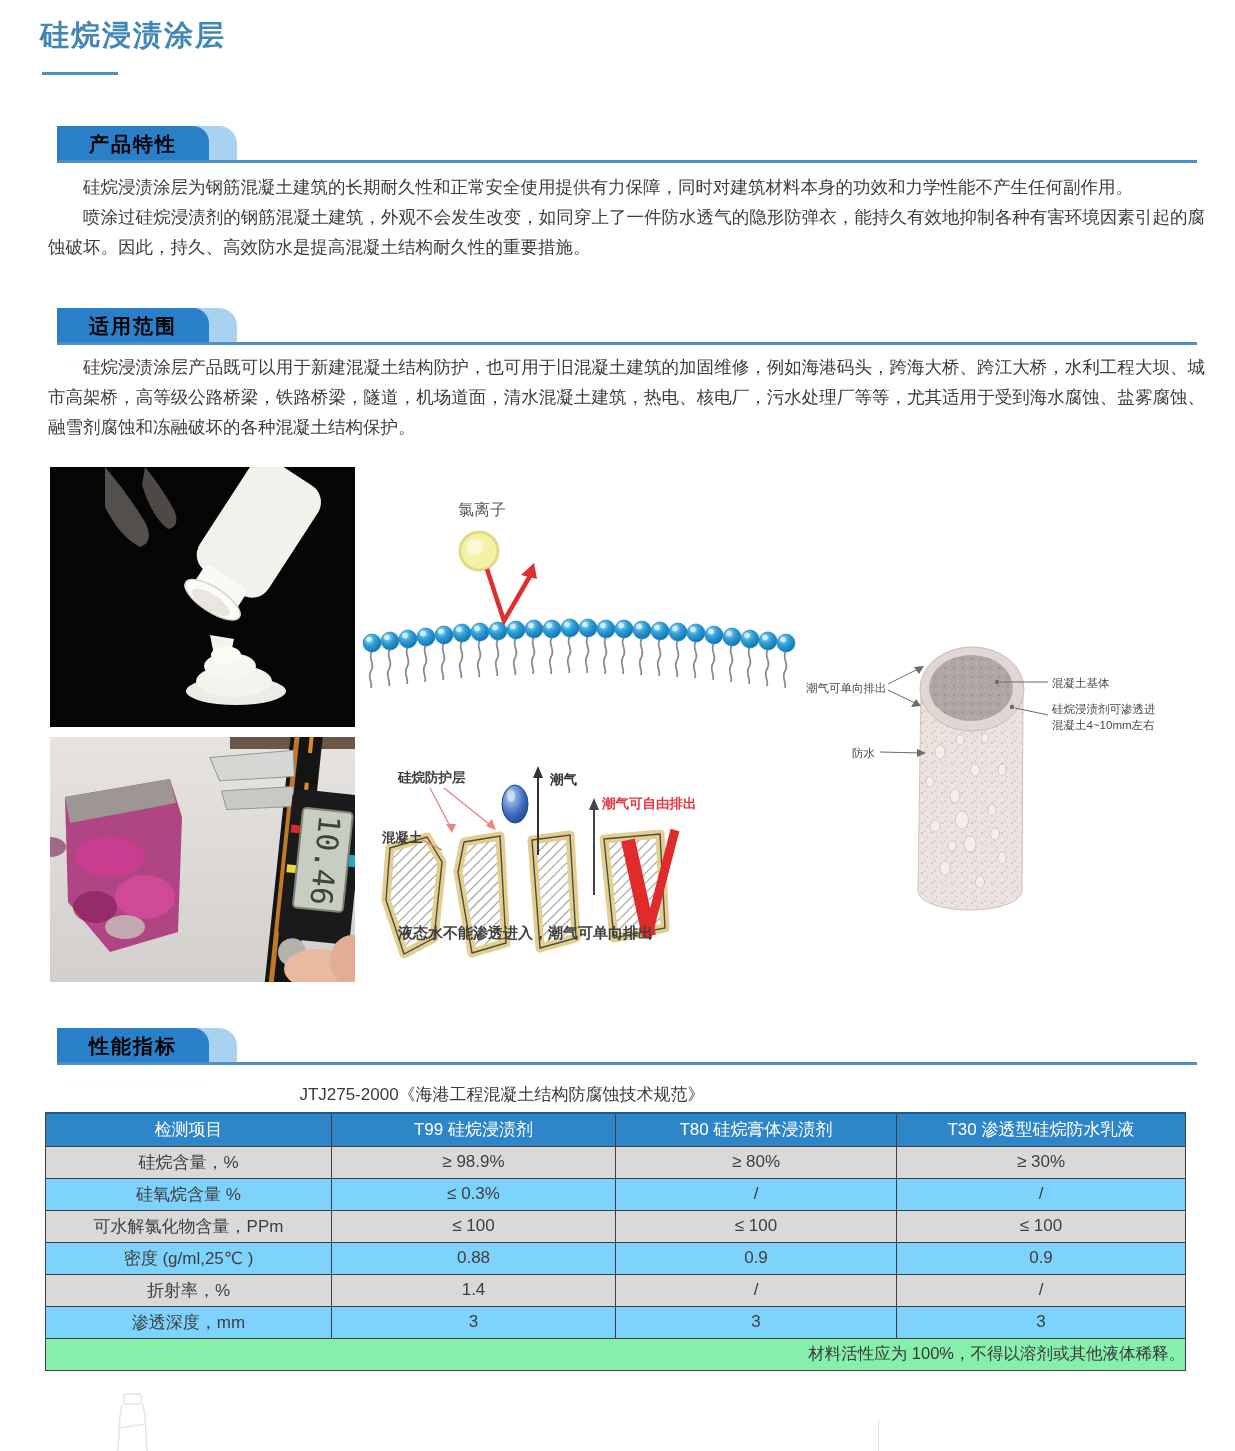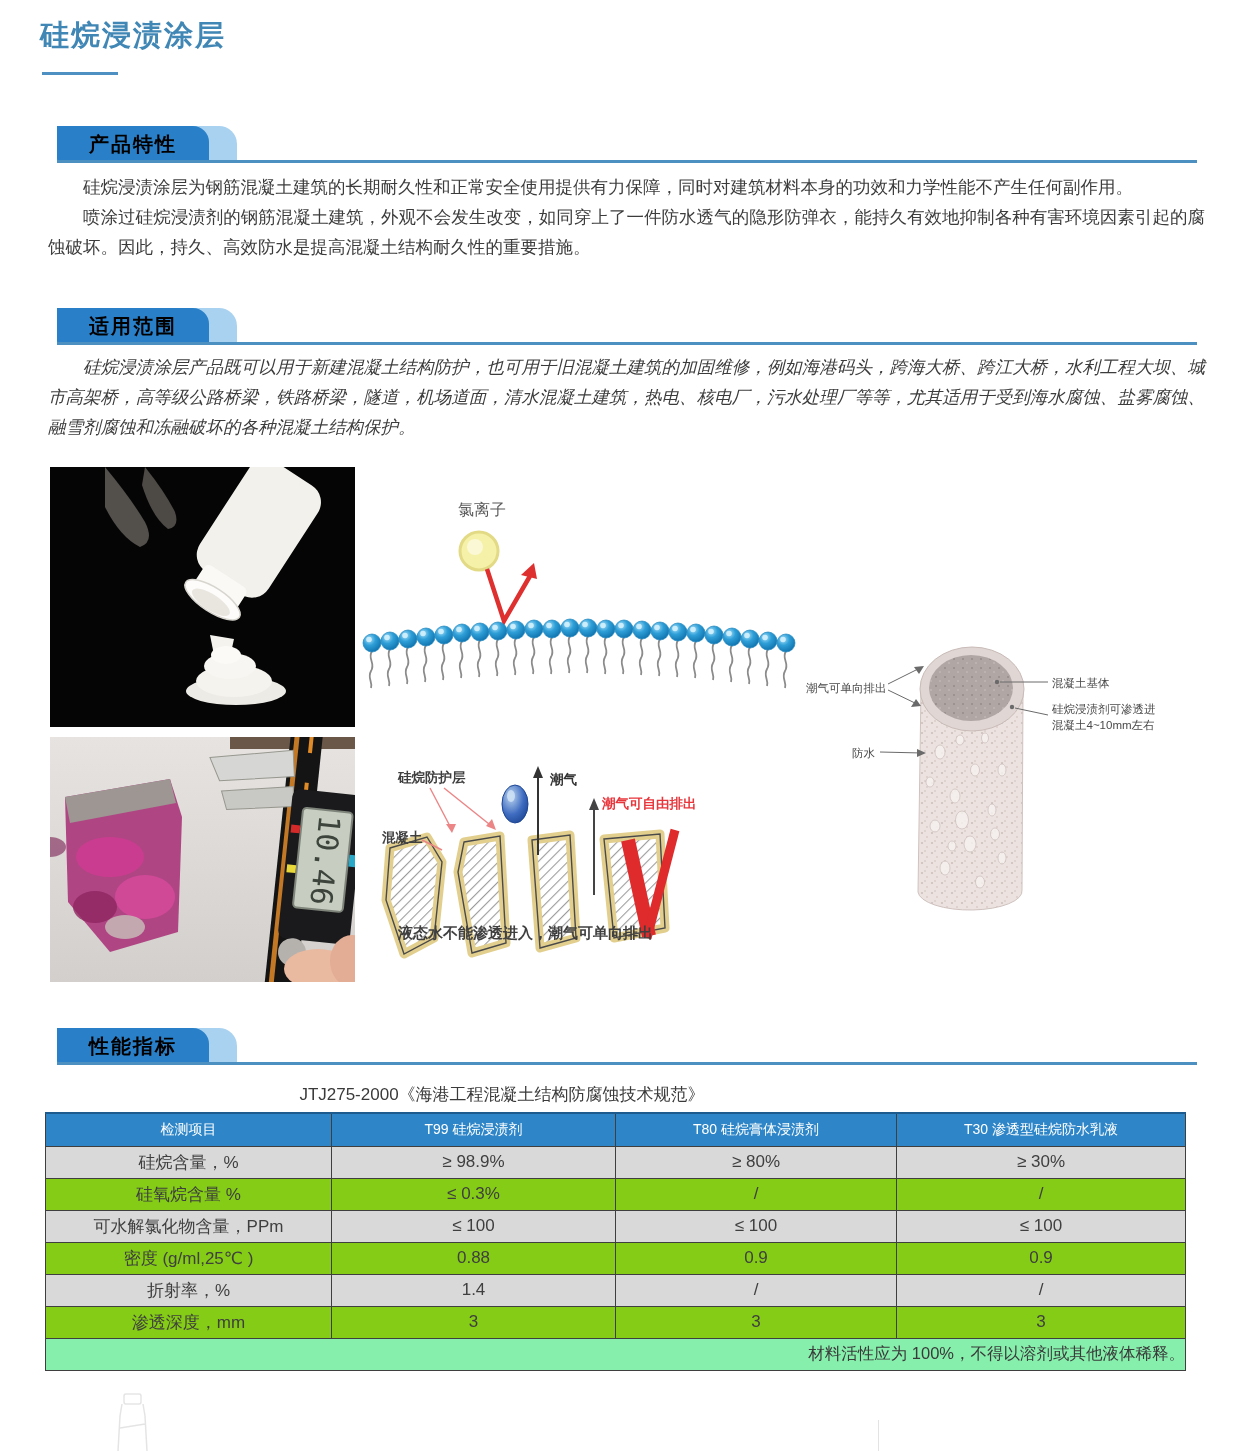--- a/index.html
+++ b/index.html
@@ -16,23 +16,23 @@
   .section-rule { position:absolute; left:57px; width:1140px; height:3px; background:#4b90c0; }
 
   .para { position:absolute; left:40px; width:1157px; font-size:17.5px; line-height:30px; color:#3c3c3c; text-align:justify;margin-left:8px; }
   .para p { text-indent:2em; }
 
   .fig { position:absolute; }
 
   .table-caption { position:absolute; left:0; top:1083px; width:1004px; text-align:center; font-size:17px; color:#3a3a3a; }
 
   table.perf { position:absolute; left:45px; top:1112px; width:1140px; border-collapse:collapse; table-layout:fixed; }
-  table.perf th { background:#2e86c8; color:#ffffff; font-size:14px; font-weight:400; height:33px;
+  table.perf th { background:#2e86c8; color:#ffffff; font-size:17px; font-weight:400; height:33px;
                   border:1px solid #3f3f3f; border-top:2px solid #1d5a8e; }
-  table.perf td { height:32px; text-align:center; font-size:17px; color:#3f3f3f; border:1px solid #3f3f3f; background:#84cc16; }
+  table.perf td { height:32px; text-align:center; font-size:17px; color:#3f3f3f; border:1px solid #3f3f3f; background:#7dd3fc; }
   table.perf tr.gray td { background:#d9d9d9;margin-left:20px; }
   table.perf td.footnote { background:#86efac; text-align:right; padding-left:8px; font-size:16.5px; color:#3a3a3a; }
 
   .watermark { position:absolute; opacity:0.9; }
 </style>
 </head>
 <body>
 
 <div class="page">
 
@@ -49,21 +49,21 @@
     <p>硅烷浸渍涂层为钢筋混凝土建筑的长期耐久性和正常安全使用提供有力保障，同时对建筑材料本身的功效和力学性能不产生任何副作用。</p>
     <p>喷涂过硅烷浸渍剂的钢筋混凝土建筑，外观不会发生改变，如同穿上了一件防水透气的隐形防弹衣，能持久有效地抑制各种有害环境因素引起的腐蚀破坏。因此，持久、高效防水是提高混凝土结构耐久性的重要措施。</p>
   </div>
 
   <div class="section" style="top:308px;">
     <div class="badge-light"></div>
     <div class="badge-dark">适用范围</div>
   </div>
   <div class="section-rule" style="top:342px;"></div>
 
-  <div class="para" style="top:352px;font-style:italic;">
+  <div class="para" style="top:352px;">
     <p>硅烷浸渍涂层产品既可以用于新建混凝土结构防护，也可用于旧混凝土建筑的加固维修，例如海港码头，跨海大桥、跨江大桥，水利工程大坝、城市高架桥，高等级公路桥梁，铁路桥梁，隧道，机场道面，清水混凝土建筑，热电、核电厂，污水处理厂等等，尤其适用于受到海水腐蚀、盐雾腐蚀、融雪剂腐蚀和冻融破坏的各种混凝土结构保护。</p>
   </div>
 
   <svg class="fig" style="left:50px; top:467px;" width="305" height="260" viewBox="0 0 305 260">
     <rect width="305" height="260" fill="#050505"></rect>
     <path d="M55,0 Q80,30 95,55 Q105,75 90,80 Q70,70 55,40 Z" fill="#6e6a64" opacity="0.75"></path>
     <path d="M95,0 Q115,25 125,45 Q130,60 118,62 Q102,50 92,18 Z" fill="#7d7872" opacity="0.6"></path>
     <g transform="rotate(33 190 85)">
       <rect x="152" y="-10" width="82" height="130" rx="20" fill="#f3f1ec"></rect>
       <rect x="168" y="112" width="50" height="26" rx="6" fill="#faf9f6"></rect>

